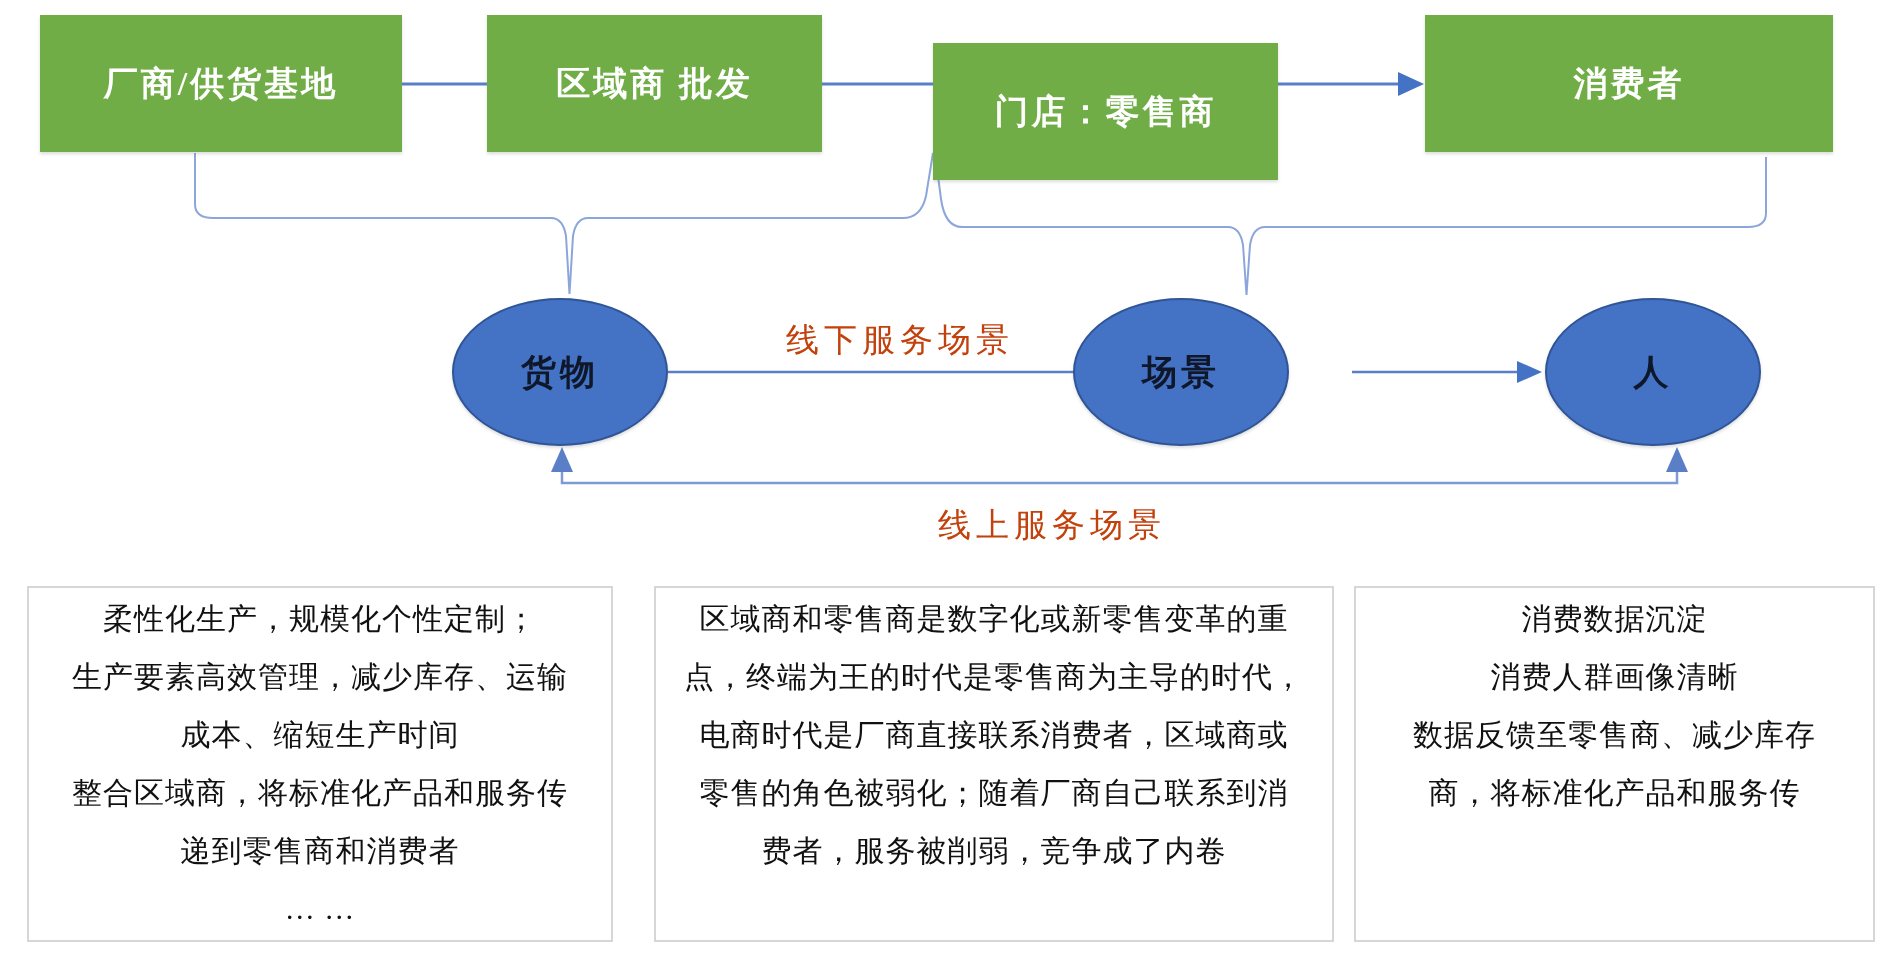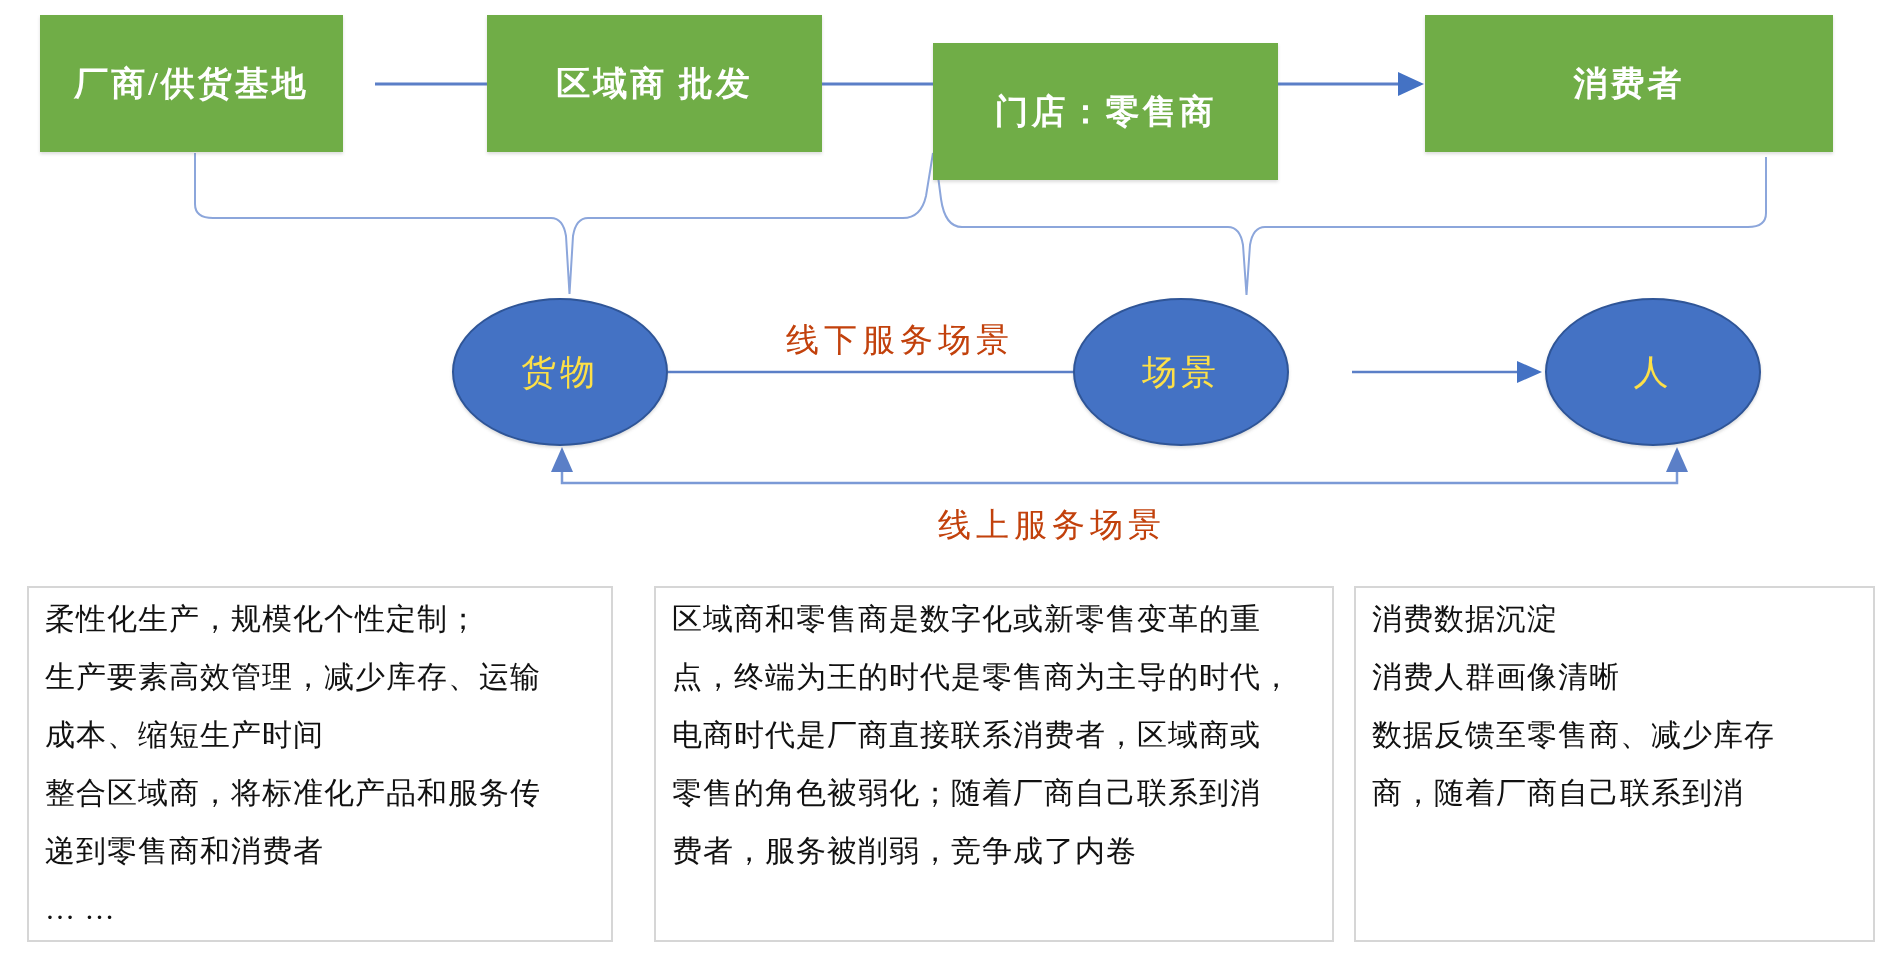--- a/index.html
+++ b/index.html
@@ -27,43 +27,43 @@
     justify-content: center;
     box-shadow: 0 2px 3px rgba(120,120,120,0.25);
   }
   .flow-box .label {
     color: #ffffff;
     font-size: 34px;
     font-weight: 600;
     letter-spacing: 3px;
     white-space: nowrap;
   }
-  .box-1 { left: 40px;   width: 303px; }
+  .box-1 { left: 40px;   width: 362px; }
   .box-2 { left: 487px;  width: 335px; }
   .box-3 { left: 933px;  width: 345px; margin-top: 28px; }
   .box-4 { left: 1425px; width: 408px; }
 
   
   .entity {
     position: absolute;
     top: 298px;
     height: 148px;
     border-radius: 50%;
     background: #4472C4;
     border: 2.5px solid #2F5597;
     box-sizing: border-box;
     display: flex;
     align-items: center;
     justify-content: center;
     box-shadow: 0 2px 3px rgba(120,120,120,0.25);
   }
   .entity .label {
-    color: #fde047;
+    color: #0f172a;
     font-size: 35px;
-    font-weight: 400;
+    font-weight: 700;
     letter-spacing: 4px;
     white-space: nowrap;
   }
   .entity-1 { left: 452px;  width: 216px; }
   .entity-2 { left: 1073px; width: 216px; text-align: right; }
   .entity-3 { left: 1545px; width: 216px; }
 
   
   .scenario-label {
     position: absolute;
@@ -79,20 +79,21 @@
 
   
   .panel {
     position: absolute;
     top: 586px;
     height: 356px;
     border: 2px solid #D6D6D6;
     background: #ffffff;
     box-sizing: border-box;
     padding: 2px 16px;
+    text-align: center;
   }
   .panel .line {
     font-size: 30px;
     line-height: 58px;
     color: #111111;
     letter-spacing: 1px;
     white-space: nowrap;
   }
   .panel-1 { left: 27px;   width: 586px; }
   .panel-2 { left: 654px;  width: 680px; }
@@ -164,16 +165,16 @@
     <div class="line">区域商和零售商是数字化或新零售变革的重</div>
     <div class="line">点，终端为王的时代是零售商为主导的时代，</div>
     <div class="line">电商时代是厂商直接联系消费者，区域商或</div>
     <div class="line">零售的角色被弱化；随着厂商自己联系到消</div>
     <div class="line">费者，服务被削弱，竞争成了内卷</div>
   </div>
   <div class="panel panel-3">
     <div class="line">消费数据沉淀</div>
     <div class="line">消费人群画像清晰</div>
     <div class="line">数据反馈至零售商、减少库存</div>
-    <div class="line">商，随着厂商自己联系到消</div>
+    <div class="line">商，将标准化产品和服务传</div>
   </div>
 
 </div>
 
 </body></html>

